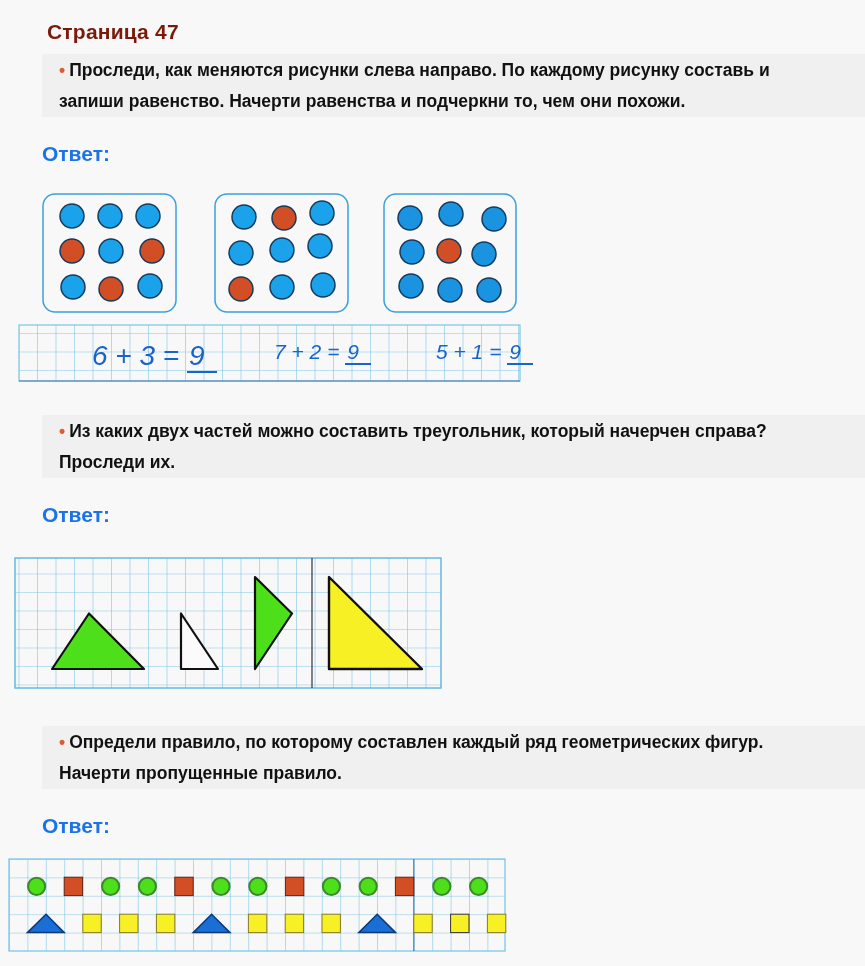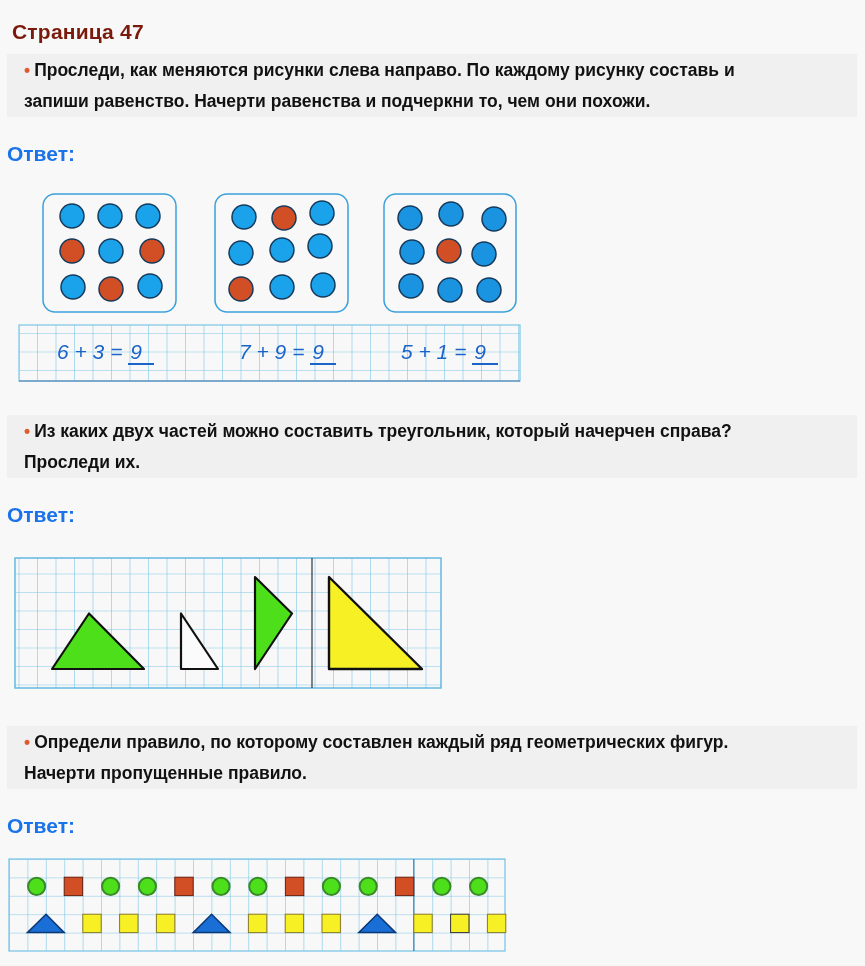--- a/index.html
+++ b/index.html
@@ -1,17 +1,17 @@
 <!DOCTYPE html>
 <html><head>
 <meta charset="utf-8">
 <style>
   html,body{margin:0;padding:0;}
   body{width:865px;height:966px;background:#f8f8f8;position:relative;overflow:hidden;font-family:"Liberation Sans","DejaVu Sans",sans-serif;}
-  .abs{position:absolute;}
+  .abs{position:absolute;margin-left:35px;}
   .title{left:12px;top:20px;font-size:21px;font-weight:bold;color:#7a1a0a;letter-spacing:0.2px;}
   .task{left:7px;width:850px;background:#f0f0f0;box-sizing:border-box;padding:0 0 0 17px;font-size:17.5px;font-weight:bold;color:#111;line-height:31px;}
   .task .bullet{color:#e05a2b;margin-right:4px;}
   .answer{left:7px;font-size:21px;font-weight:bold;color:#1a73e8;}
   svg{position:absolute;left:0;top:0;}
 </style>
 </head>
 <body>
 
 <div class="abs title">Страница 47</div>
@@ -125,25 +125,25 @@
       <rect x="285.2" y="914.2" width="18.4" height="18.4" fill="#f6f024" stroke="#8a7a2a" stroke-width="1"></rect>
       <rect x="322" y="914.2" width="18.4" height="18.4" fill="#f6f024" stroke="#8a7a2a" stroke-width="1"></rect>
       <polygon points="358.8,932.6 377.2,914.2 395.6,932.6" fill="#1a6fd6" stroke="#0c3a78" stroke-width="1.5"></polygon>
       <rect x="413.8" y="914.2" width="18.4" height="18.4" fill="#f6f024" stroke="#8a7a2a" stroke-width="1"></rect>
       <rect x="450.6" y="914.2" width="18.4" height="18.4" fill="#f6f024" stroke="#333" stroke-width="1"></rect>
       <rect x="487.4" y="914.2" width="18.4" height="18.4" fill="#f6f024" stroke="#8a7a2a" stroke-width="1"></rect>
     </g>
   </g>
 </svg>
 
-<div class="abs" style="left:57px;top:340px;font-size:21px;font-style:italic;color:#1a63c8;">
+<div class="abs" style="left:57px;top:340px;font-size:28px;font-style:italic;color:#1a63c8;">
   <span>6 + 3 = </span><span style="border-bottom:2px solid #1a63c8;padding:0 12px 0 2px;">9</span>
 </div>
 <div class="abs" style="left:239px;top:340px;font-size:21px;font-style:italic;color:#1a63c8;">
-  <span>7 + 9 = </span><span style="border-bottom:2px solid #1a63c8;padding:0 12px 0 2px;">9</span>
+  <span>7 + 2 = </span><span style="border-bottom:2px solid #1a63c8;padding:0 12px 0 2px;">9</span>
 </div>
 <div class="abs" style="left:401px;top:340px;font-size:21px;font-style:italic;color:#1a63c8;">
   <span>5 + 1 = </span><span style="border-bottom:2px solid #1a63c8;padding:0 12px 0 2px;">9</span>
 </div>
 
 <div class="abs task" style="top:415px;height:63px;padding-top:1px;">
   <div><span class="bullet">•</span><span>Из каких двух частей можно составить треугольник, который начерчен справа?</span></div>
   <div>Проследи их.</div>
 </div>
 <div class="abs answer" style="top:503px;">Ответ:</div>

